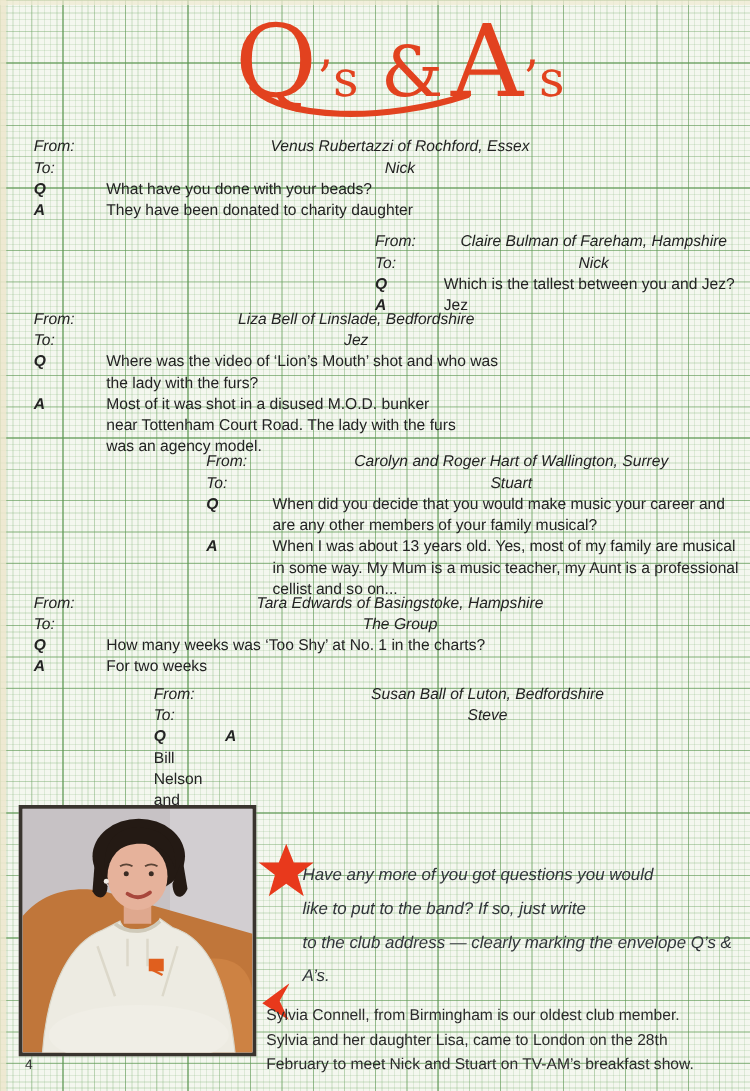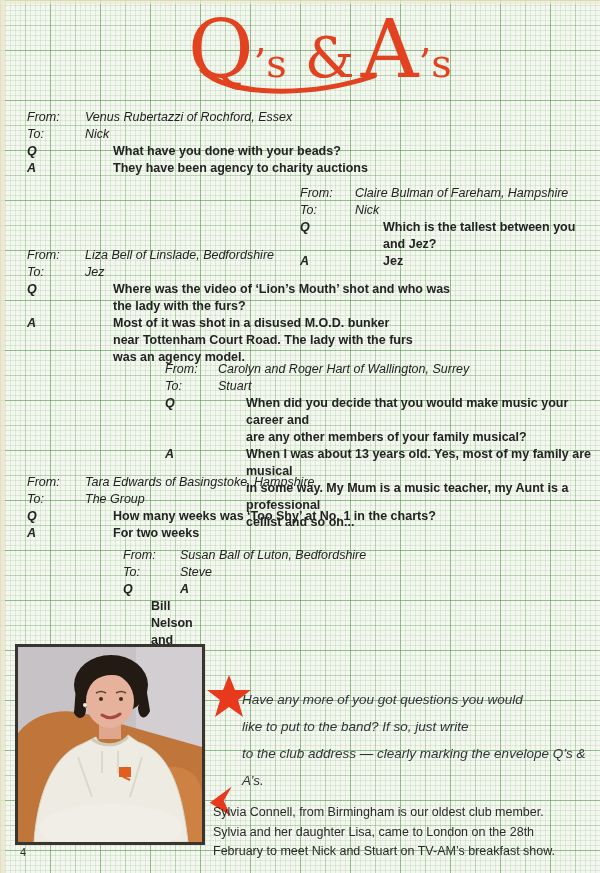--- a/index.html
+++ b/index.html
@@ -25,22 +25,22 @@
   .t-big{font-size:80px;line-height:95px;font-weight:400;}
   .t-small{font-size:40px;font-weight:400;}
   .t-amp{font-size:56px;font-weight:400;margin:0 6px 0 18px;}
   .swash{position:absolute;left:10px;top:66px;pointer-events:none;}
 
   
   .qa-block{position:absolute;display:grid;column-gap:0;font-size:12.5px;line-height:17px;}
   .lbl{font-weight:400;font-style:italic;}
   .lbl.qa{font-weight:700;}
   .val{white-space:pre-line;}
-  .val.meta{font-style:italic;}
-  .val.qa{font-weight:700;margin-left:28px;}
+  .val.meta{font-style:italic;text-align:center;}
+  .val.qa{font-weight:400;}
   .b1{left:27px;top:109px;grid-template-columns:58px 470px;}
   .b2{left:300px;top:185px;grid-template-columns:55px 240px;}
   .b3{left:27px;top:247px;grid-template-columns:58px 400px;}
   .b4{left:165px;top:361px;grid-template-columns:53px 382px;}
   .b5{left:27px;top:474px;grid-template-columns:58px 470px;}
   .b6{left:123px;top:547px;grid-template-columns:57px 420px;}
 
   
   .photo{position:absolute;left:15px;top:644px;width:184px;height:195px;border:3px solid #39342e;background:#c9c4c6;}
   .photo svg{display:block;}
@@ -71,21 +71,21 @@
   </div>
 
   <div class="qa-block b1">
     <span class="lbl">From:</span>
     <span class="val meta">Venus Rubertazzi of Rochford, Essex</span>
     <span class="lbl">To:</span>
     <span class="val meta">Nick</span>
     <span class="lbl qa">Q</span>
     <span class="val qa">What have you done with your beads?</span>
     <span class="lbl qa">A</span>
-    <span class="val qa">They have been agency to charity auctions</span>
+    <span class="val qa">They have been donated to charity daughter</span>
   </div>
 
   <div class="qa-block b2">
     <span class="lbl">From:</span>
     <span class="val meta">Claire Bulman of Fareham, Hampshire</span>
     <span class="lbl">To:</span>
     <span class="val meta">Nick</span>
     <span class="lbl qa">Q</span>
     <span class="val qa">Which is the tallest between you and Jez?</span>
     <span class="lbl qa">A</span>

